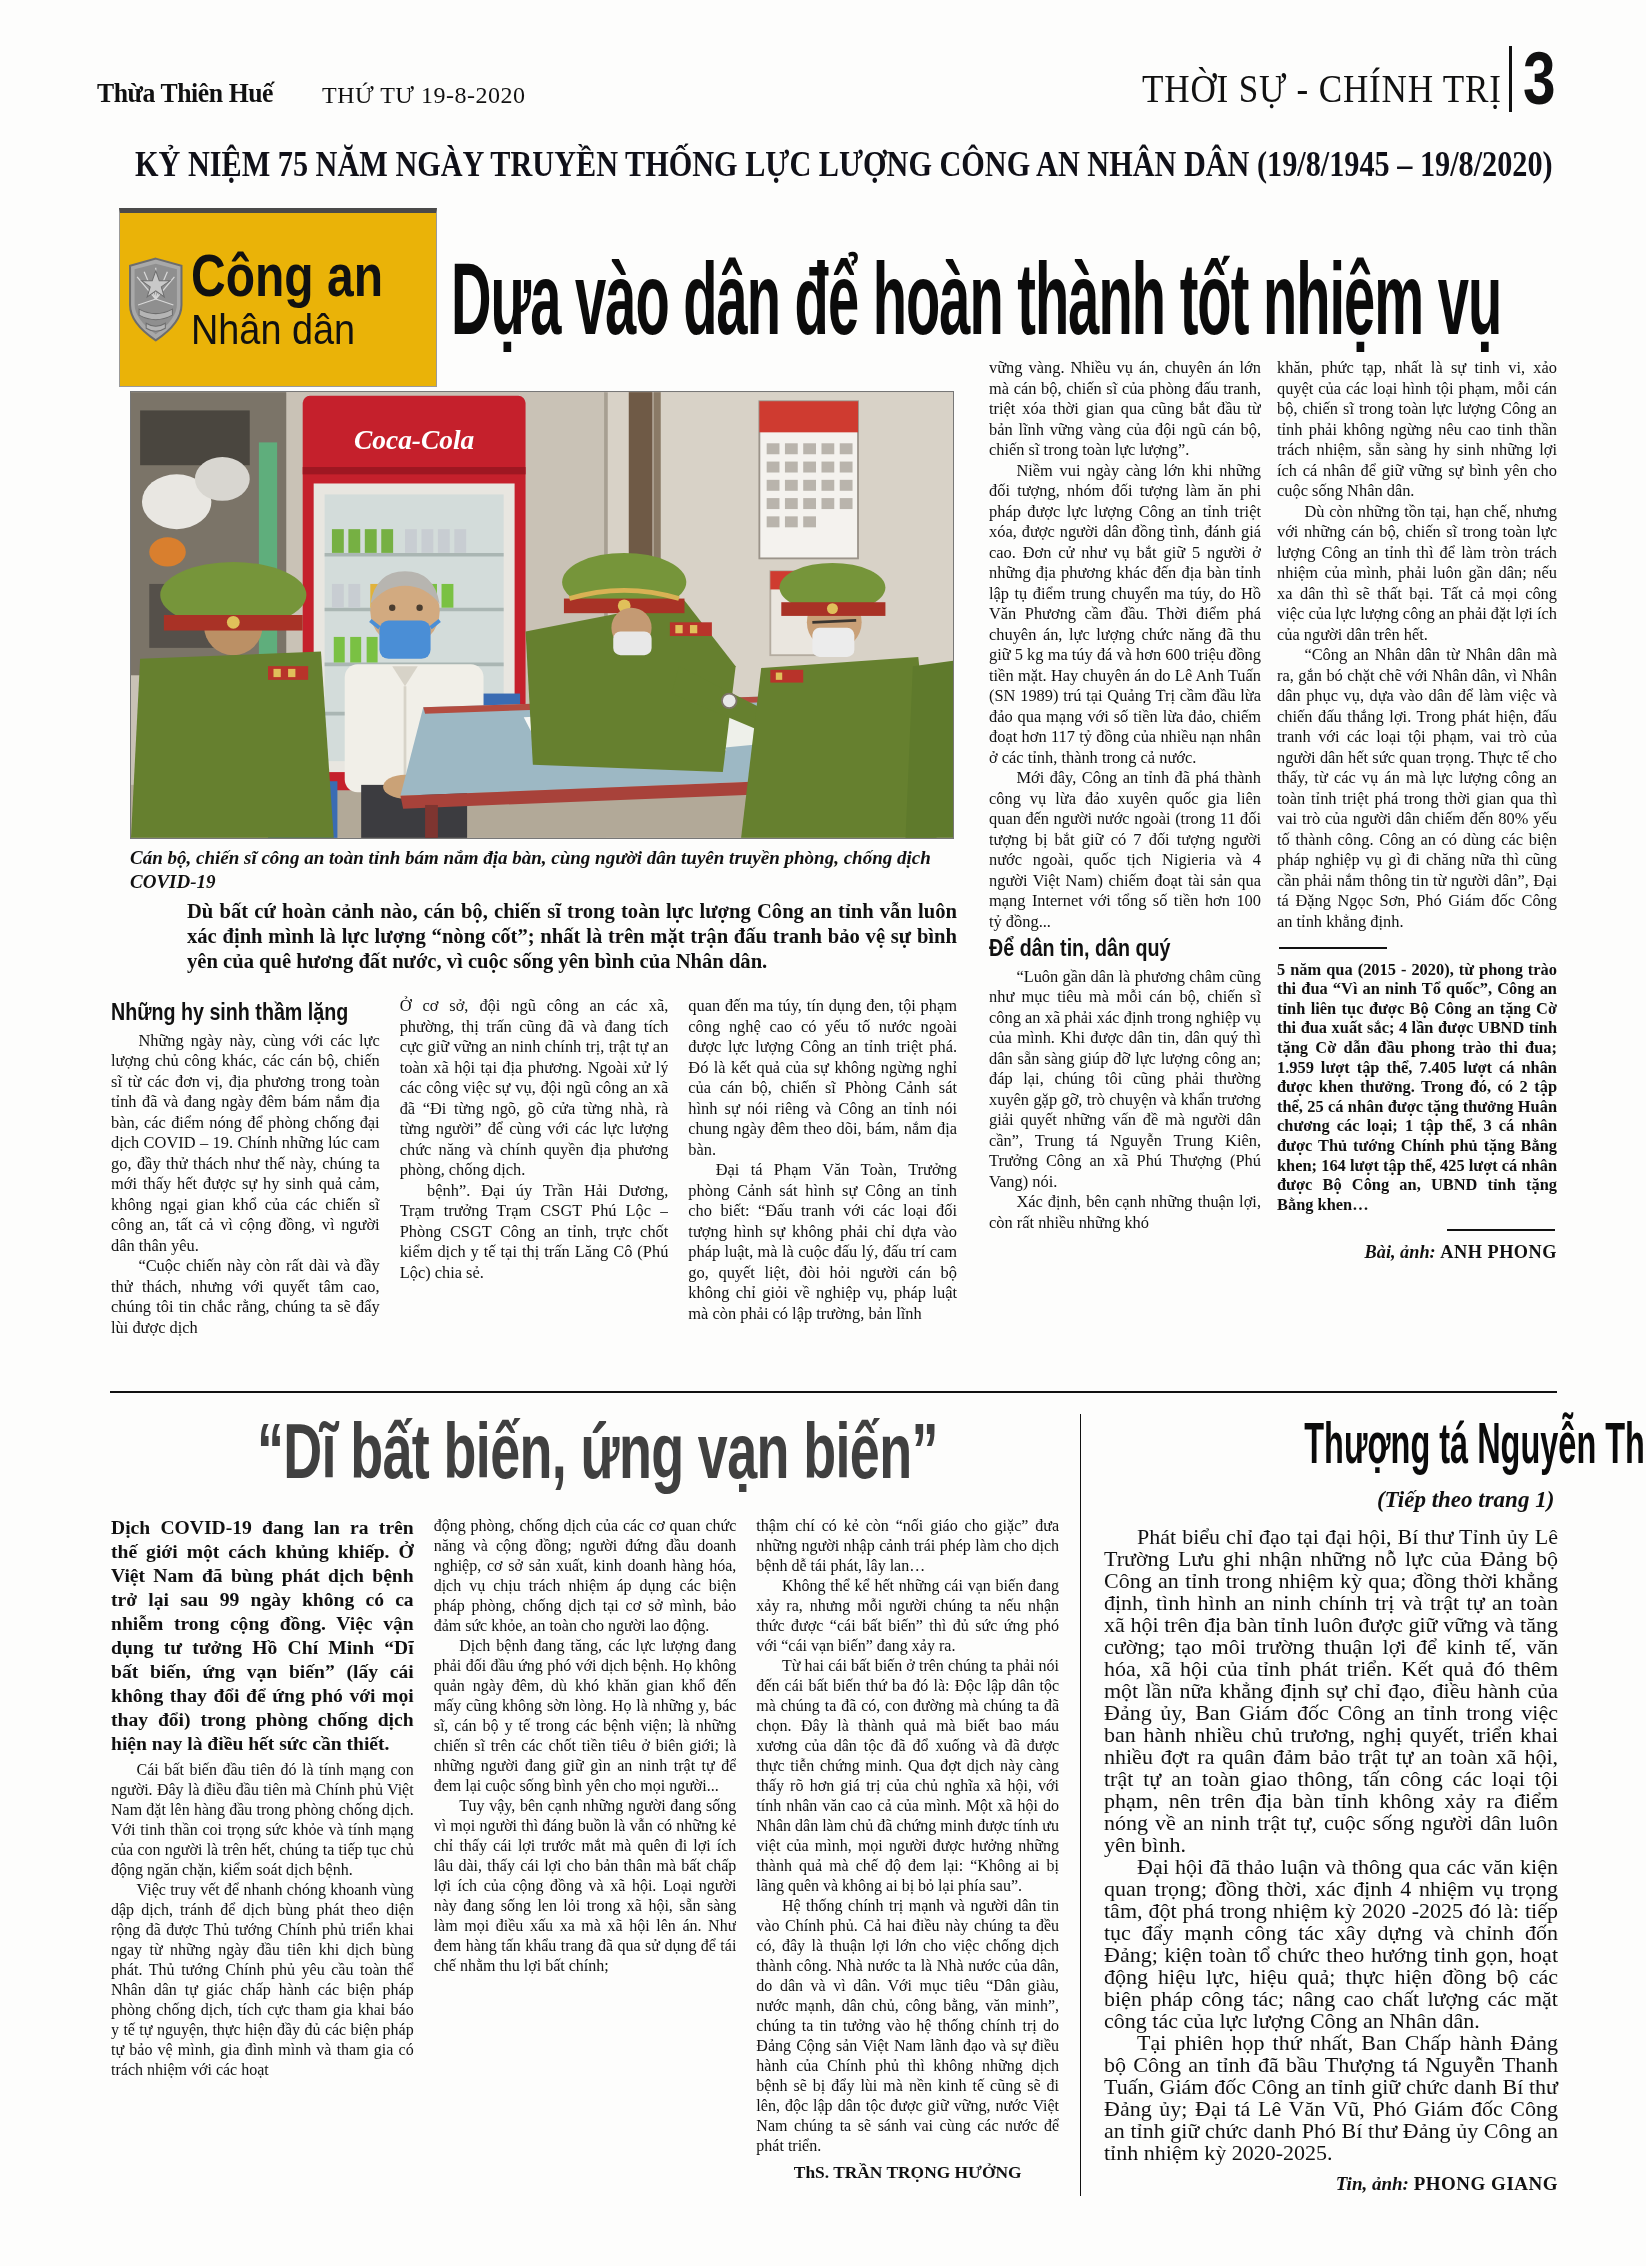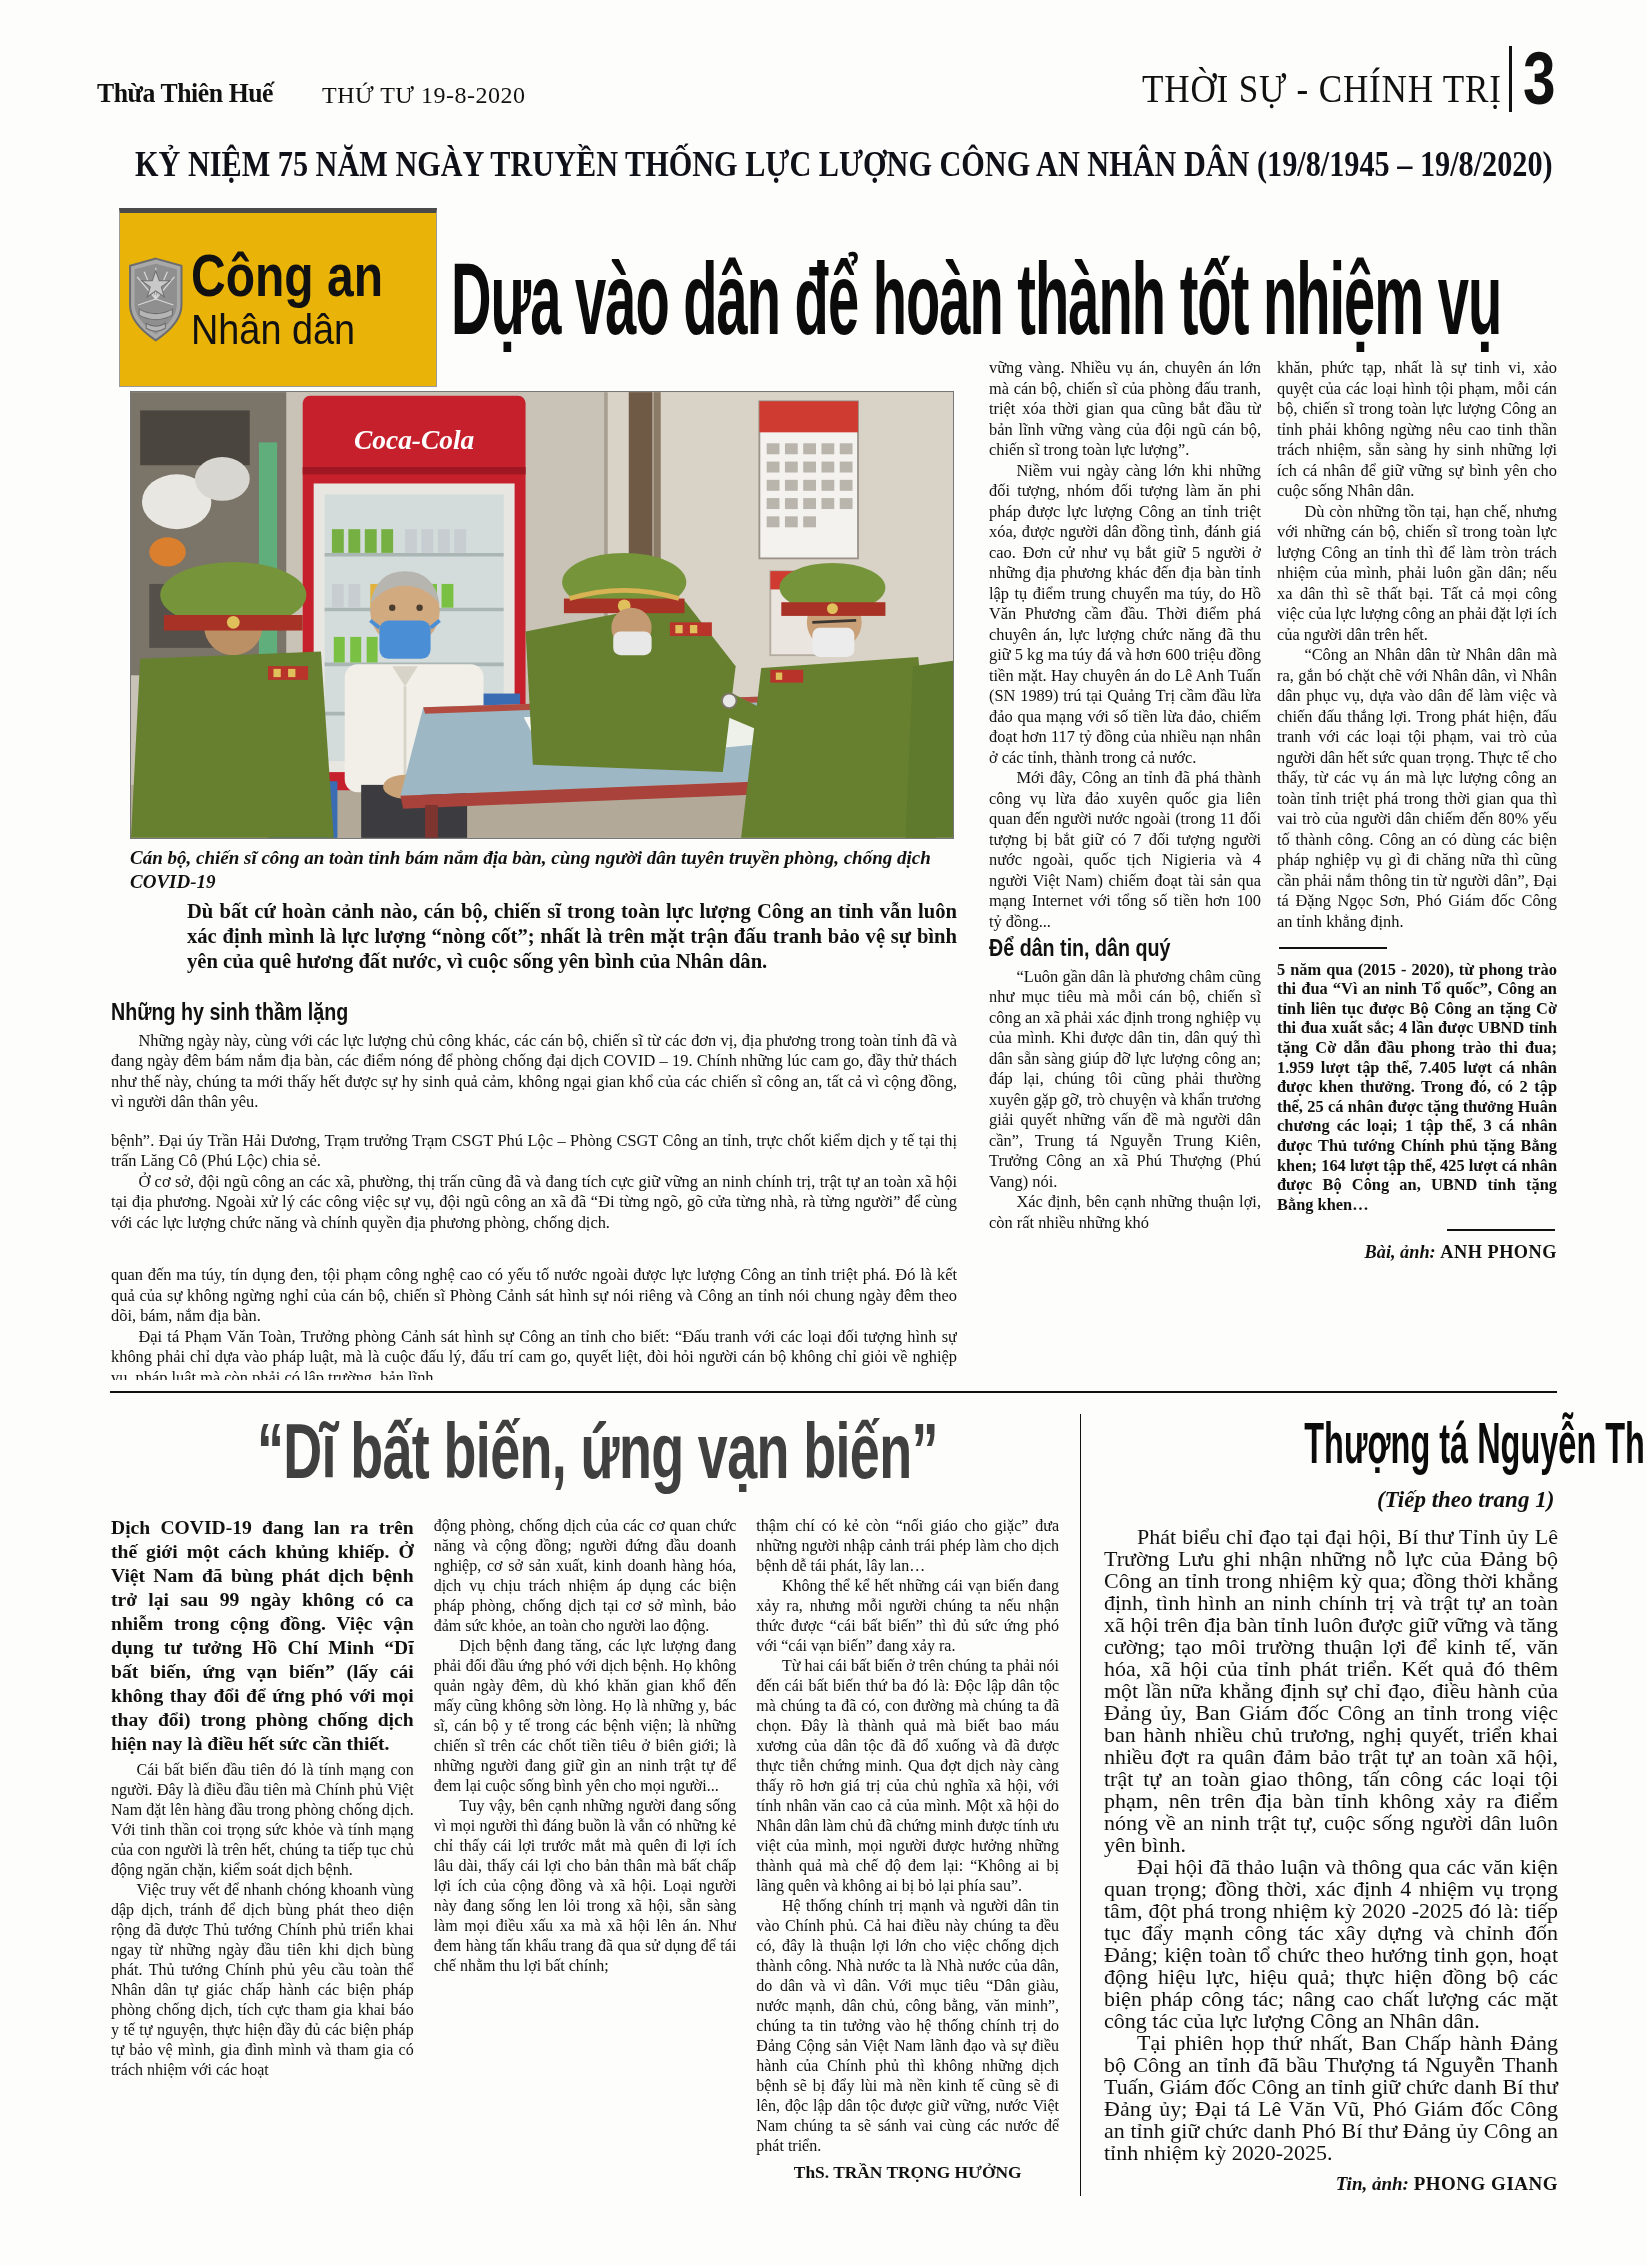--- a/index.html
+++ b/index.html
@@ -42,21 +42,21 @@
   .photo{position:absolute;left:130px;top:391px;width:822px;height:446px;border:0.9px solid #777;
          box-sizing:content-box;overflow:hidden;background:#c9c2b6;}
   .caption{position:absolute;left:130px;top:846px;width:815px;font-weight:bold;font-style:italic;
            font-size:19px;line-height:24px;}
 
   
   .lead1{position:absolute;left:187px;top:899px;width:770px;font-weight:bold;font-size:20.6px;
          line-height:25px;text-align:justify;}
 
   
-  .tcolwrap{position:absolute;left:111px;top:996px;width:846px;height:384px;display:flex;gap:20px;overflow:hidden;flex-direction:column;}
+  .tcolwrap{position:absolute;left:111px;top:996px;width:846px;height:384px;display:flex;gap:20px;overflow:hidden;}
   .tcol{flex:1;overflow:hidden;}
   .tcol p, .scol p{font-size:16.4px;line-height:20.5px;text-align:justify;text-indent:27.4px;}
   .flush p:first-child{text-indent:0;}
   .scol{position:absolute;top:358px;height:1023px;overflow:hidden;}
   .scol.c4{left:989px;width:272px;}
   .scol.c5{left:1277px;width:280px;}
   .subhead{font-family:"Liberation Sans",sans-serif;font-weight:bold;font-size:24px;line-height:27.4px;
            margin:1.8px 0 5.5px 0;}
   .subhead .cx{transform:scaleX(.82);transform-origin:0 50%;}
   .shortline{width:108px;border-top:2.7px solid #111;margin:14.6px 0 11px 1.8px;}
@@ -307,22 +307,22 @@
   <div class="tcolwrap">
     <div class="tcol">
       <div class="subhead"><span class="cx">Những hy sinh thầm lặng</span></div>
       <div>
           <p>Những ngày này, cùng với các lực lượng chủ công khác, các cán bộ, chiến sĩ từ các đơn vị, địa phương trong toàn tỉnh đã và đang ngày đêm bám nắm địa bàn, các điểm nóng để phòng chống đại dịch COVID – 19. Chính những lúc cam go, đầy thử thách như thế này, chúng ta mới thấy hết được sự hy sinh quả cảm, không ngại gian khổ của các chiến sĩ công an, tất cả vì cộng đồng, vì người dân thân yêu.</p>
           <p>“Cuộc chiến này còn rất dài và đầy thử thách, nhưng với quyết tâm cao, chúng tôi tin chắc rằng, chúng ta sẽ đẩy lùi được dịch</p>
         </div>
     </div>
     <div class="tcol flush">
       <div>
+          <p>Ở cơ sở, đội ngũ công an các xã, phường, thị trấn cũng đã và đang tích cực giữ vững an ninh chính trị, trật tự an toàn xã hội tại địa phương. Ngoài xử lý các công việc sự vụ, đội ngũ công an xã đã “Đi từng ngõ, gõ cửa từng nhà, rà từng người” để cùng với các lực lượng chức năng và chính quyền địa phương phòng, chống dịch.</p>
           <p>bệnh”. Đại úy Trần Hải Dương, Trạm trưởng Trạm CSGT Phú Lộc – Phòng CSGT Công an tỉnh, trực chốt kiểm dịch y tế tại thị trấn Lăng Cô (Phú Lộc) chia sẻ.</p>
-          <p>Ở cơ sở, đội ngũ công an các xã, phường, thị trấn cũng đã và đang tích cực giữ vững an ninh chính trị, trật tự an toàn xã hội tại địa phương. Ngoài xử lý các công việc sự vụ, đội ngũ công an xã đã “Đi từng ngõ, gõ cửa từng nhà, rà từng người” để cùng với các lực lượng chức năng và chính quyền địa phương phòng, chống dịch.</p>
         </div>
     </div>
     <div class="tcol flush">
       <div>
           <p>quan đến ma túy, tín dụng đen, tội phạm công nghệ cao có yếu tố nước ngoài được lực lượng Công an tỉnh triệt phá. Đó là kết quả của sự không ngừng nghỉ của cán bộ, chiến sĩ Phòng Cảnh sát hình sự nói riêng và Công an tỉnh nói chung ngày đêm theo dõi, bám, nắm địa bàn.</p>
           <p>Đại tá Phạm Văn Toàn, Trưởng phòng Cảnh sát hình sự Công an tỉnh cho biết: “Đấu tranh với các loại đối tượng hình sự không phải chỉ dựa vào pháp luật, mà là cuộc đấu lý, đấu trí cam go, quyết liệt, đòi hỏi người cán bộ không chỉ giỏi về nghiệp vụ, pháp luật mà còn phải có lập trường, bản lĩnh</p>
         </div>
     </div>
   </div>
 

